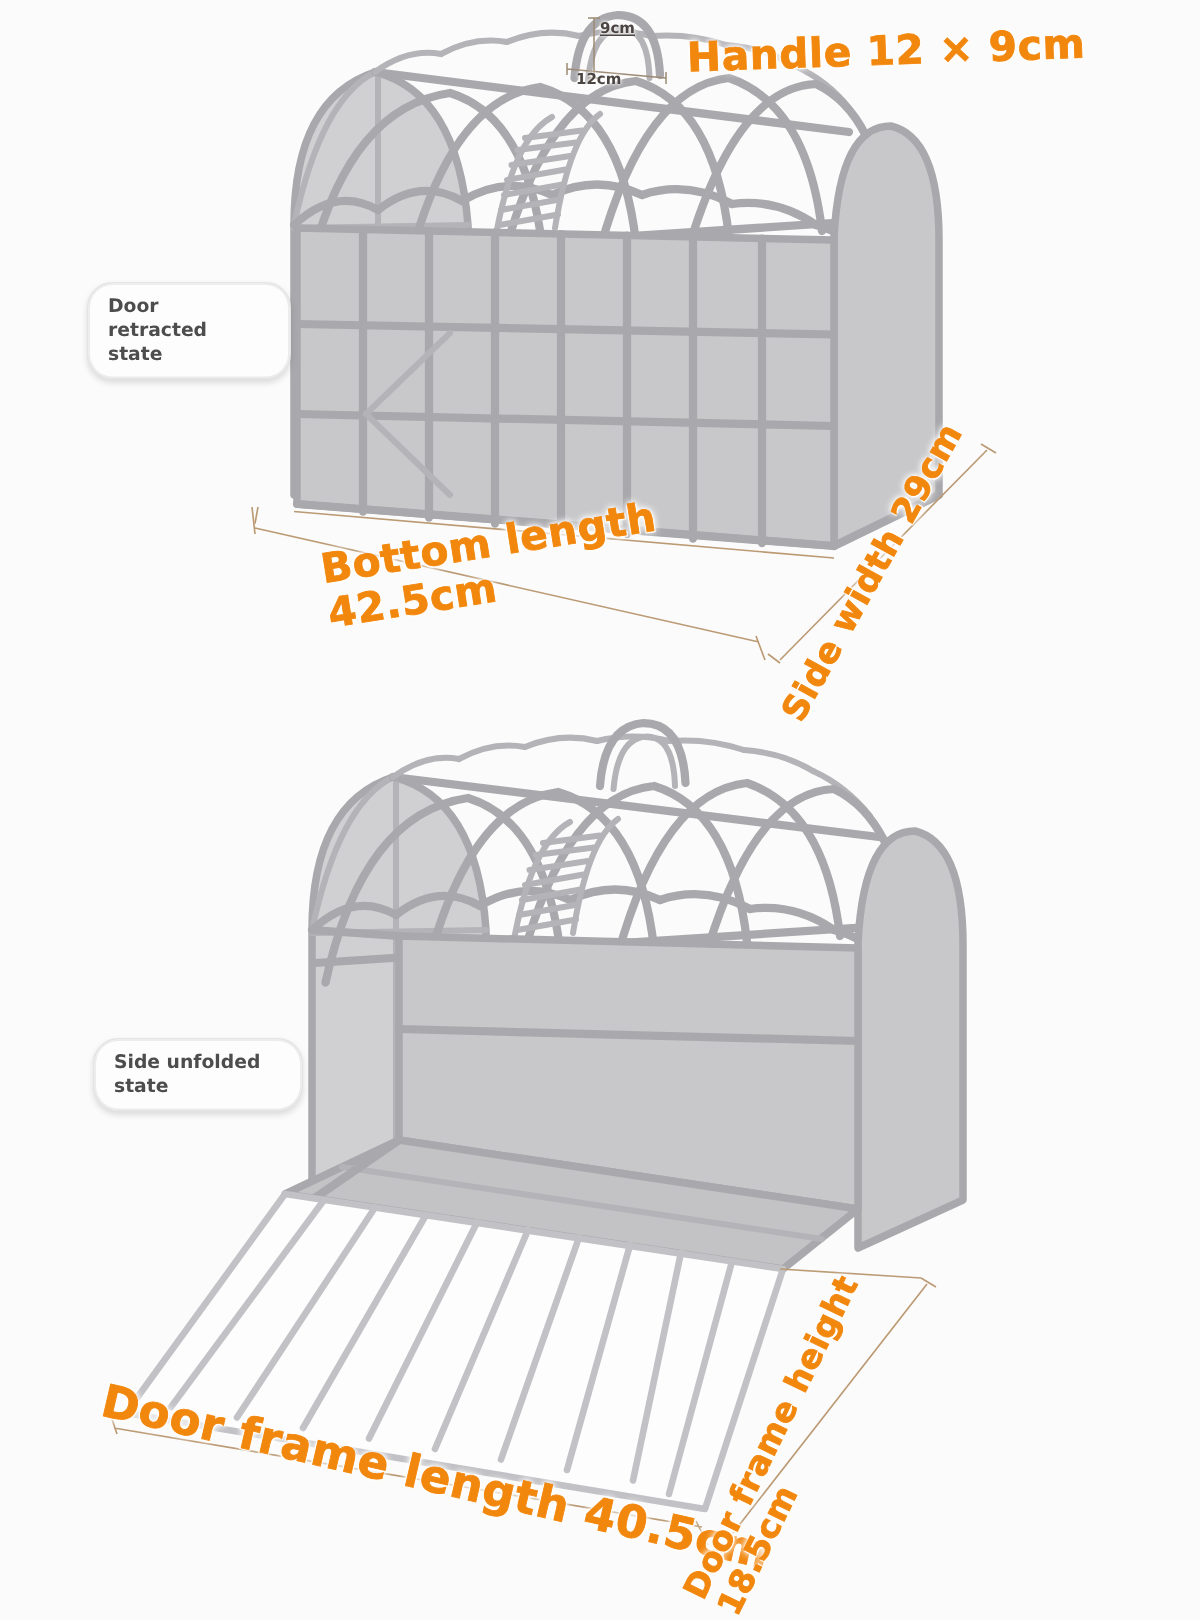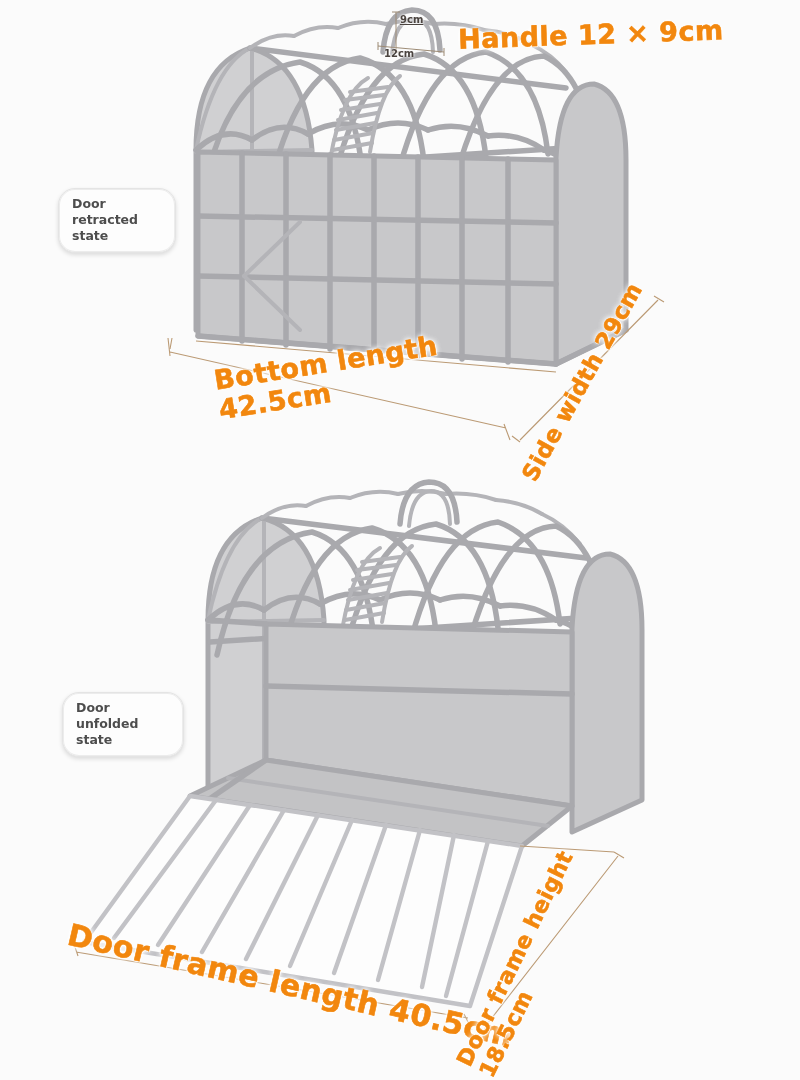--- a/index.html
+++ b/index.html
@@ -48,21 +48,21 @@
   #micro-12{left:384px;top:48px;}
 
   
   .badge{
     position:absolute;
     background:#fdfdfd;
     color:#4d4d4d;
     font-size:12.5px;
     font-weight:bold;
     line-height:1.28;
-    padding:7px 7px 8px 13px;
+    padding:7px 25px 8px 13px;
     border-radius:17px;
     box-shadow:0 2px 4px rgba(0,0,0,.13), 0 0 0 1px #ececec inset;
     border:1px solid #e4e4e4;
     white-space:pre-line;
     user-select:none;
     font-family:"DejaVu Sans", sans-serif;
   }
   #badge-retracted{left:58px;top:188px;width:96px;}
   #badge-unfolded{left:62px;top:692px;width:100px;}
 </style>
@@ -286,16 +286,16 @@
 
   <div class="dim" id="cap-doorh">Door frame height 18.5cm</div>
 
   <div class="microdim" id="micro-9">9cm</div>
 
   <div class="microdim" id="micro-12">12cm</div>
 
   <div class="badge" id="badge-retracted">Door retracted
 state</div>
 
-  <div class="badge" id="badge-unfolded">Door unfolded
+  <div class="badge" id="badge-unfolded">Side unfolded
 state</div>
 
 </div>
 
 </body></html>

